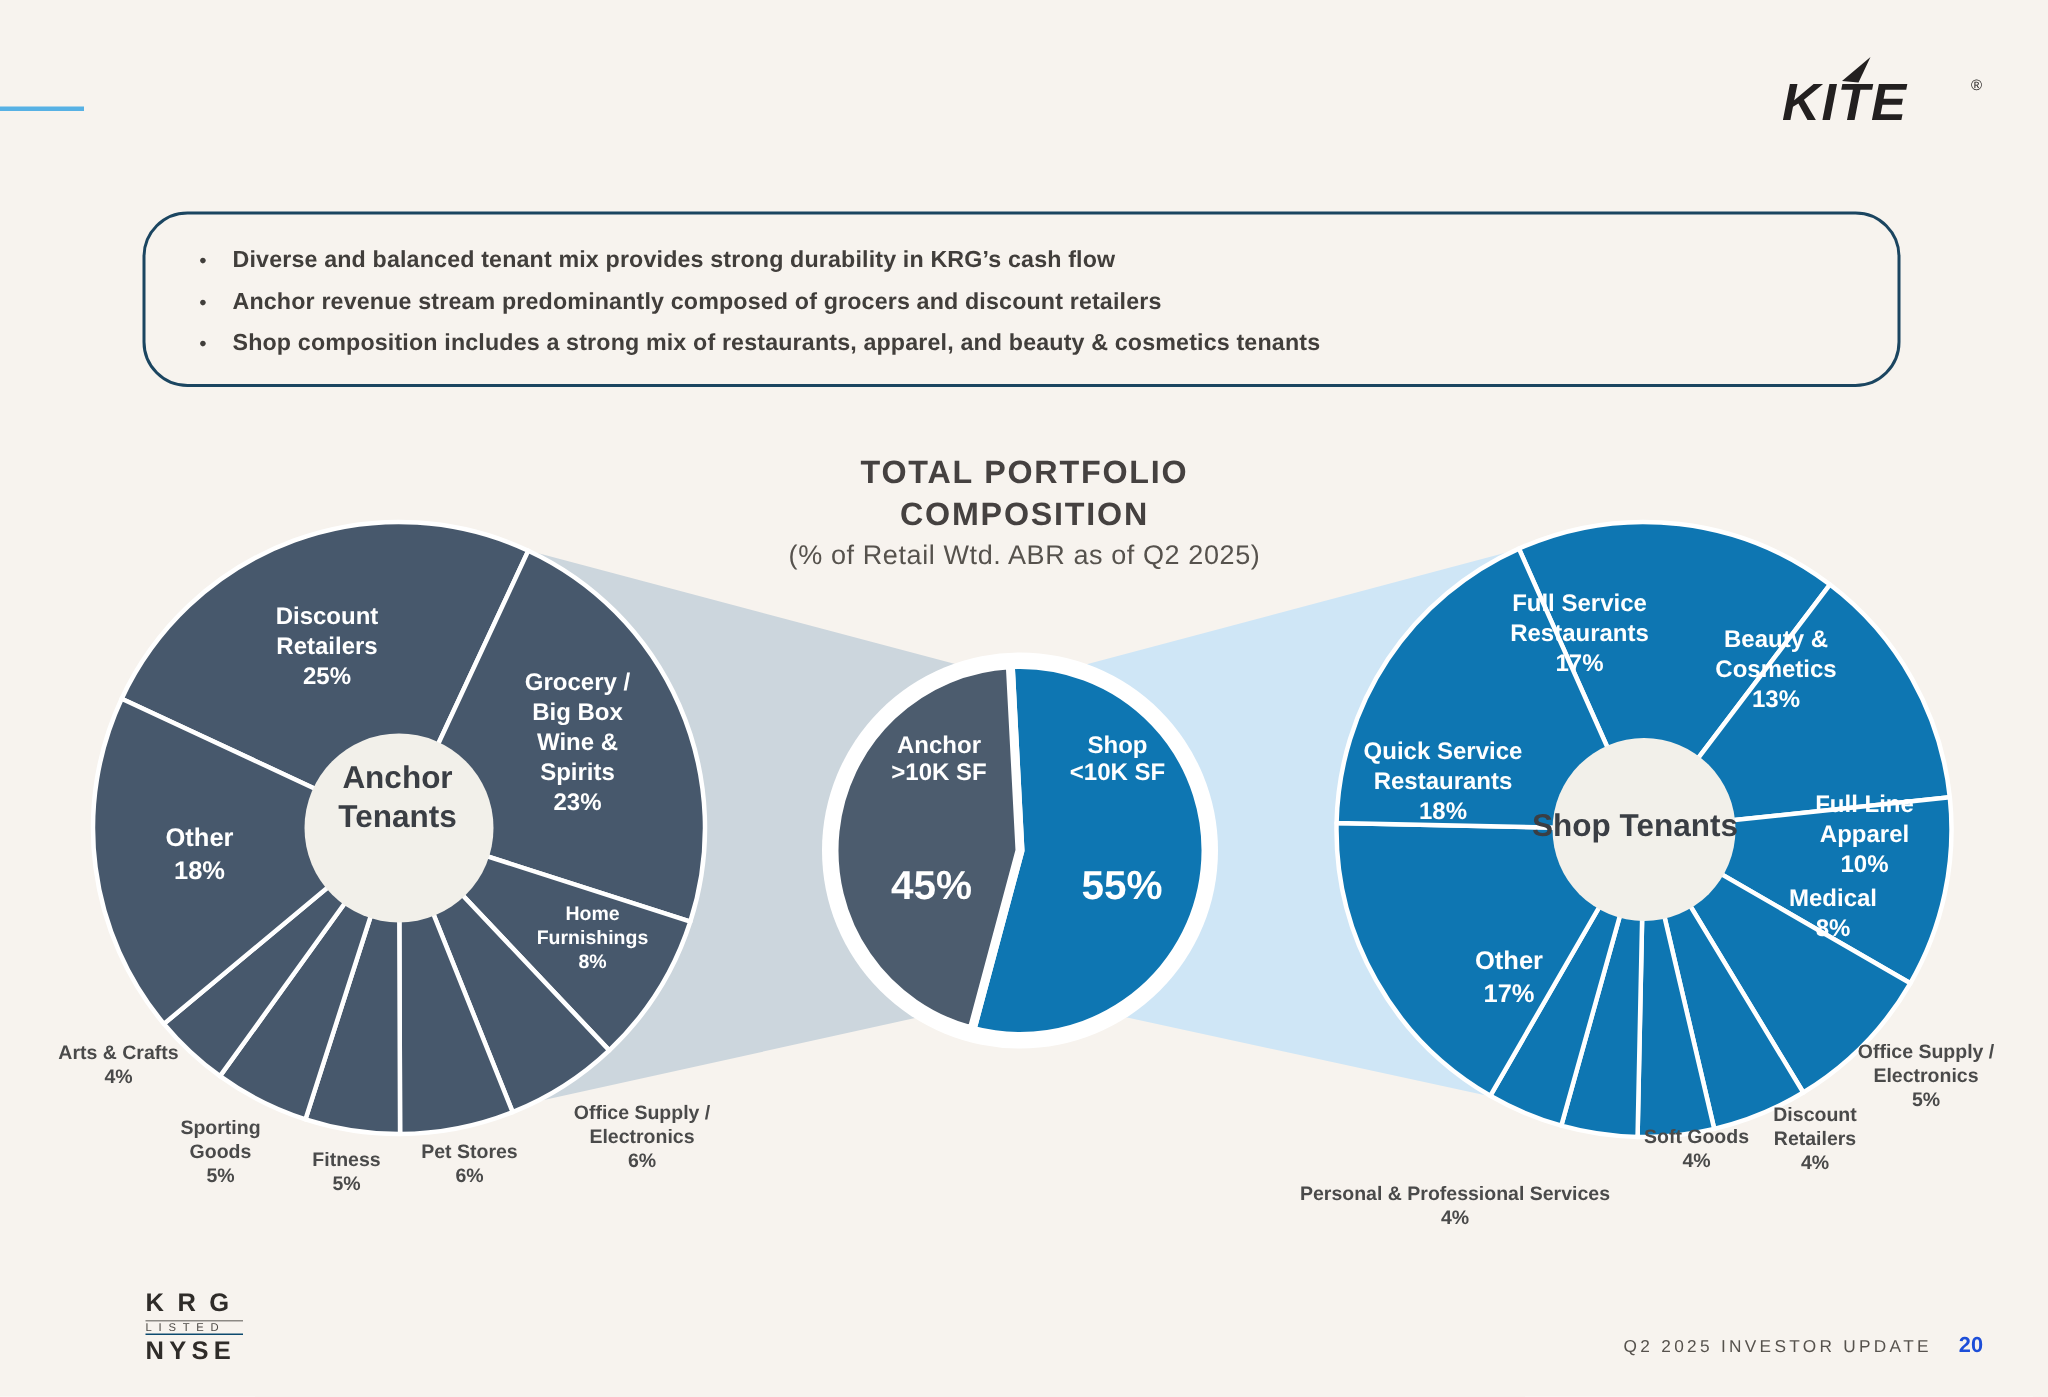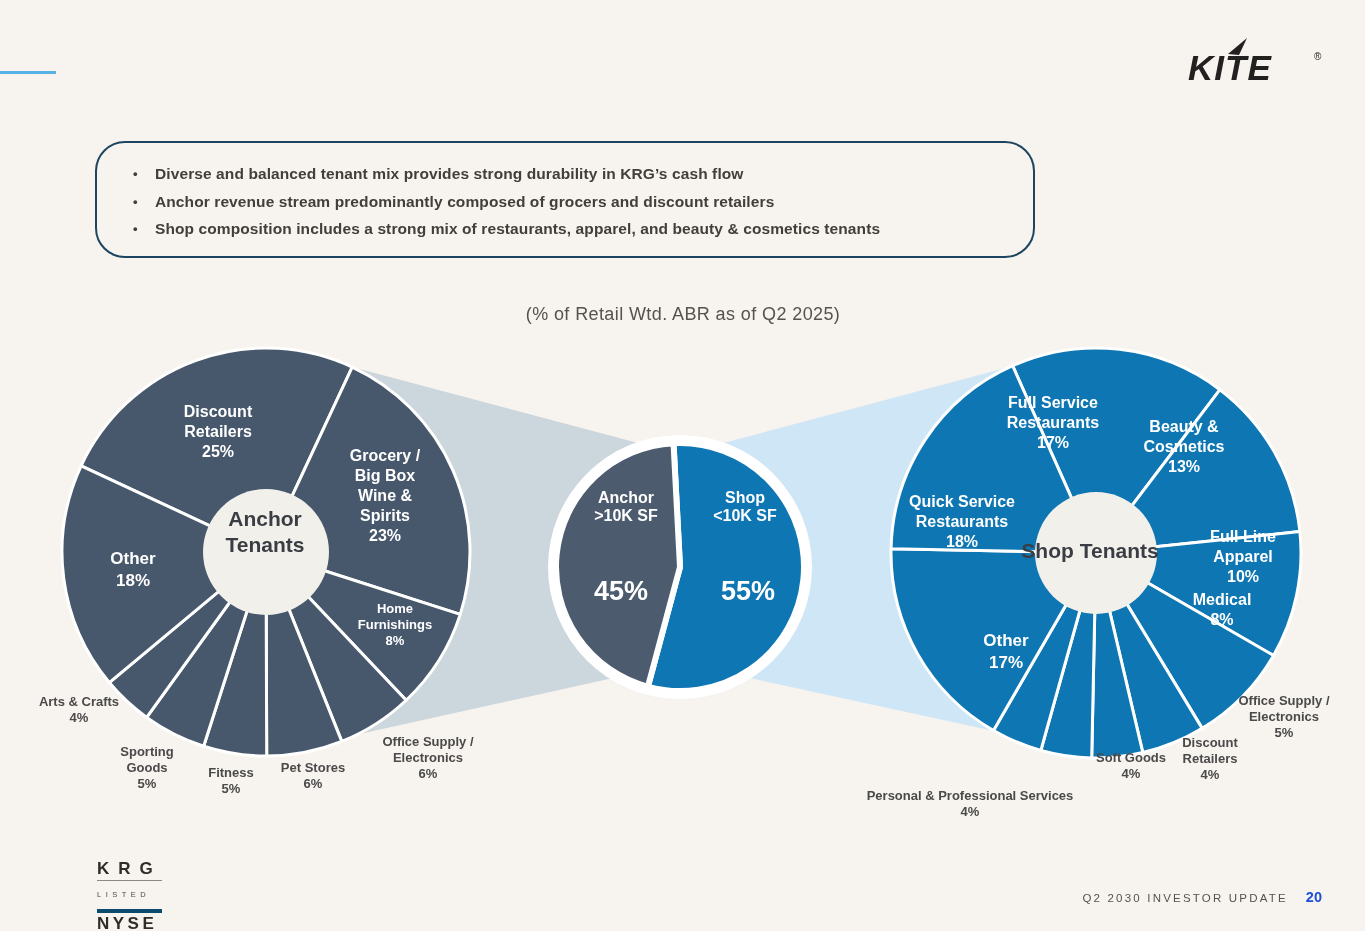--- a/index.html
+++ b/index.html
@@ -5,21 +5,21 @@
   html,body{margin:0;padding:0;}
   body{width:1365px;height:931px;overflow:hidden;font-family:"Liberation Sans",sans-serif;}
   .slide{position:relative;width:1365px;height:931px;background:#f7f3ee;}
 
   
   .accent-line{position:absolute;left:0;top:71px;width:56px;height:3px;background:#57b1e4;}
   .page-title{position:absolute;left:80px;top:57px;font-size:27px;font-weight:bold;color:#15567a;letter-spacing:.2px;}
   .logo{position:absolute;left:1188px;top:38px;width:140px;height:50px;}
 
   
-  .highlight-box{position:absolute;left:95px;top:141px;width:940px;height:117px;border:2.5px solid #1b4560;border-radius:30px;box-sizing:border-box;background:transparent;}
+  .highlight-box{position:absolute;left:95px;top:141px;width:1172px;height:117px;border:2.5px solid #1b4560;border-radius:30px;box-sizing:border-box;background:transparent;}
   .highlight-box ul{list-style:none;margin:17px 0 0 0;padding:0 0 0 36px;}
   .highlight-box li{position:relative;padding-left:22px;font-size:15.5px;font-weight:bold;color:#413e3b;line-height:27.5px;letter-spacing:.1px;}
   .highlight-box li::before{content:"\2022";position:absolute;left:0;top:0;font-size:13px;color:#413e3b;}
 
   
   .chart-heading{position:absolute;left:383px;top:301px;width:600px;text-align:center;}
   .chart-title{font-size:21.5px;font-weight:bold;letter-spacing:1.2px;color:#454140;white-space:pre-line;line-height:28px;}
   .chart-subtitle{font-size:18px;font-weight:normal;color:#56524d;margin-top:3px;letter-spacing:.4px;}
 
   
@@ -28,21 +28,21 @@
   .lbl.inside{color:#ffffff;}
   .lbl.outside{color:#4a4a4a;}
   .hub-label{position:absolute;transform:translate(-50%,-50%);text-align:center;width:150px;font-size:21px;font-weight:bold;color:#3a3e44;line-height:26px;white-space:normal;}
   .split-name{font-size:16px;}
   .split-sub{font-size:16px;}
   .split-pct{font-size:27px;}
 
   
   .listing-block{position:absolute;left:97px;top:860px;color:#2f2c29;}
   .listing-ticker{font-size:17px;font-weight:bold;letter-spacing:9px;line-height:17px;}
-  .listing-listed{font-size:7.5px;letter-spacing:4.5px;color:#4c4945;border-top:1px solid #8d8a85;border-bottom:4px solid #0c4a6e;padding:10px 0;margin:2.5px 0;line-height:8px;}
+  .listing-listed{font-size:7.5px;letter-spacing:4.5px;color:#4c4945;border-top:1px solid #8d8a85;border-bottom:1px solid #0c4a6e;padding:0 0;margin:2.5px 0;line-height:8px;}
   .listing-exchange{font-size:17px;font-weight:bold;letter-spacing:3.5px;line-height:18px;}
   .footer-right{position:absolute;right:43px;top:889px;display:flex;align-items:baseline;gap:18px;}
   .report-label{font-size:11.5px;letter-spacing:2.2px;color:#56524d;}
   .page-number{font-size:14.5px;font-weight:bold;color:#1d4ed8;}
 </style>
 </head>
 <body>
 
 <div class="slide">
 
@@ -58,20 +58,22 @@
 
   <div class="highlight-box">
     <ul>
       <li>Diverse and balanced tenant mix provides strong durability in KRG’s cash flow</li>
       <li>Anchor revenue stream predominantly composed of grocers and discount retailers</li>
       <li>Shop composition includes a strong mix of restaurants, apparel, and beauty &amp; cosmetics tenants</li>
     </ul>
   </div>
 
   <div class="chart-heading">
+    <div class="chart-title">TOTAL PORTFOLIO
+COMPOSITION</div>
     <div class="chart-subtitle">(% of Retail Wtd. ABR as of Q2 2025)</div>
   </div>
 
   <svg id="pies" width="1365" height="931" viewBox="0 0 1365 931">
       <polygon points="352,367 672,452 672,665 355,735" fill="#ccd6dd"></polygon>
       <polygon points="690,452 1013,366 994,731 690,665" fill="#cfe6f6"></polygon>
       <g>
         <circle cx="680" cy="567" r="132" fill="#ffffff"></circle>
         <path d="M680,567 L673.5103414258749,443.16993769043285 A124,124 0 1 1 647.9064384072875,686.7748024598445 Z" fill="#0e76b2" stroke="#ffffff" stroke-width="6" stroke-linejoin="round"></path>
         <path d="M680,567 L647.9064384072875,686.7748024598445 A124,124 0 0 1 673.5103414258749,443.16993769043285 Z" fill="#4c5c6e" stroke="#ffffff" stroke-width="6" stroke-linejoin="round"></path>
@@ -137,17 +139,17 @@
       <div class="hub-label" style="left: 1090px; top: 551px;">Shop Tenants</div>
     </div>
 
   <div class="listing-block">
     <div class="listing-ticker">KRG</div>
     <div class="listing-listed">LISTED</div>
     <div class="listing-exchange">NYSE</div>
   </div>
 
   <div class="footer-right">
-    <span class="report-label">Q2 2030 INVESTOR UPDATE</span>
+    <span class="report-label">Q2 2025 INVESTOR UPDATE</span>
     <span class="page-number">20</span>
   </div>
 
 </div>
 
 </body></html>

